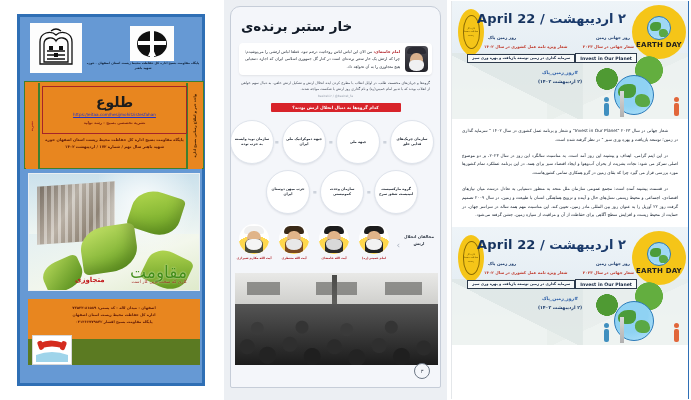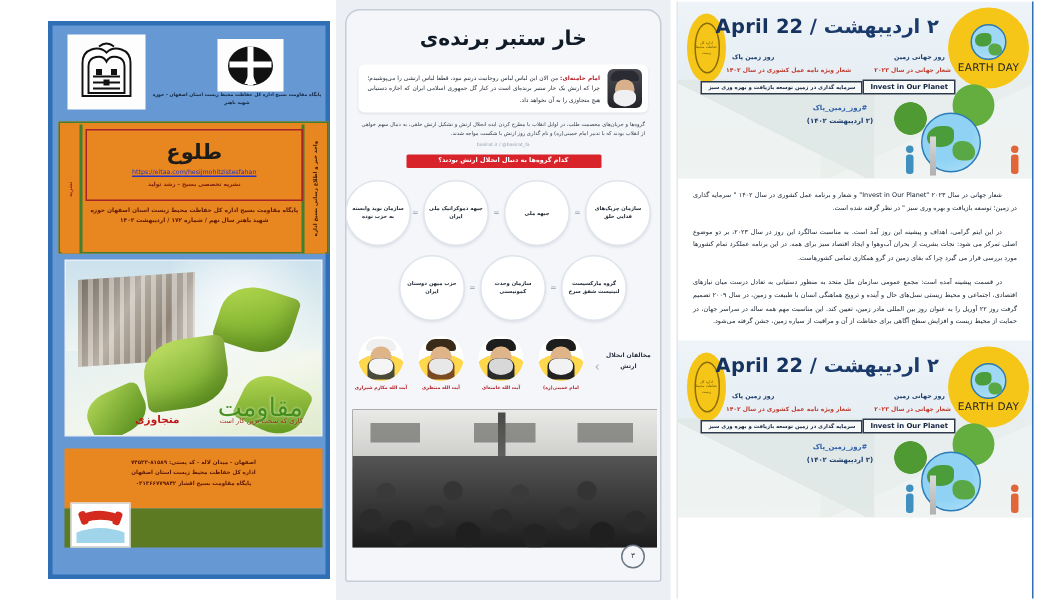--- a/index.html
+++ b/index.html
@@ -6,21 +6,21 @@
   html, body {
     width: 691px; height: 400px;
     background: #ffffff;
     font-family: "DejaVu Sans", "Liberation Sans", sans-serif;
     overflow: hidden;
   }
   #stage { position: relative; width: 691px; height: 400px; background: #ffffff; }
 
   
   #panel-left {
-    position: absolute; left: 22px; top: 6px; width: 208px; height: 388px;
+    position: absolute; left: 7px; top: 6px; width: 208px; height: 388px;
     background: #ffffff;
   }
   .p1-frame {
     position: absolute; left: 10px; top: 8px; width: 188px; height: 372px;
     border: 3px solid #2f6fb5; background: #6699d4;
   }
   .p1-logorow {
     position: absolute; left: 0; top: 0; width: 100%; height: 62px;
   }
   .p1-logo-a {
@@ -161,21 +161,21 @@
     position: absolute; left: 224px; top: 0px; width: 223px; height: 400px;
     background: #eceff3;
   }
   .p2-card {
     position: absolute; left: 6px; top: 6px; width: 211px; height: 382px;
     background: #f4f6fa; border: 1px solid #c6cdd8;
     border-radius: 10px 10px 2px 2px;
     overflow: hidden;
   }
   .p2-head {
-    margin: 10px 10px 0 10px; direction: rtl; text-align: center;
+    margin: 10px 10px 0 10px; direction: rtl; text-align: left;
     color: #111a27; font-weight: bold; font-size: 13.5px; line-height: 1.35;
   }
   .p2-quote {
     position: relative; margin: 8px 8px 0 8px; background: #ffffff;
     border-radius: 4px; padding: 5px 6px 5px 6px; min-height: 30px;
     box-shadow: 0 1px 2px rgba(0,0,0,.08);
   }
   .p2-portrait-head {
     position: absolute; right: 4px; top: 3px; width: 23px; height: 26px;
     background: linear-gradient(#4b4b52,#23232a); border-radius: 4px; overflow: hidden;
@@ -317,21 +317,21 @@
     background: #f5c518; border-radius: 50%;
     display:flex; flex-direction:column; align-items:center; justify-content:center;
   }
   .earthday .globe {
     width: 24px; height: 24px; border-radius: 50%;
     background: radial-gradient(circle at 40% 35%, #9fd8f5 0 55%, #bfe6fa 100%);
     position: relative; overflow:hidden; border:.7px solid #2b7bb9;
   }
   .earthday .globe .ld1{position:absolute;left:2px;top:5px;width:11px;height:9px;background:#4b9c3a;border-radius:50% 30% 45% 40%;}
   .earthday .globe .ld2{position:absolute;right:2px;top:12px;width:9px;height:8px;background:#5aa845;border-radius:40% 50% 35% 45%;}
-  .earthday .edtxt { font-size: 7px; font-weight: normal; color:#1e1e1e; letter-spacing:.2px; margin-top:1px;}
+  .earthday .edtxt { font-size: 7px; font-weight: bold; color:#1e1e1e; letter-spacing:.2px; margin-top:1px;}
 
   .p3-datum {
     position:absolute; left: 56px; top: 10px; width: 118px; text-align: right;
     direction: rtl; font-size: 13px; font-weight: bold; color: #1a3a6b;
     letter-spacing: .2px; white-space: nowrap;
   }
   .p3-datum .en { color:#16335f; }
   .p3-row {
     position:absolute; left: 36px; top: 34px; width: 142px;
     display:flex; justify-content: space-between; direction: rtl;

